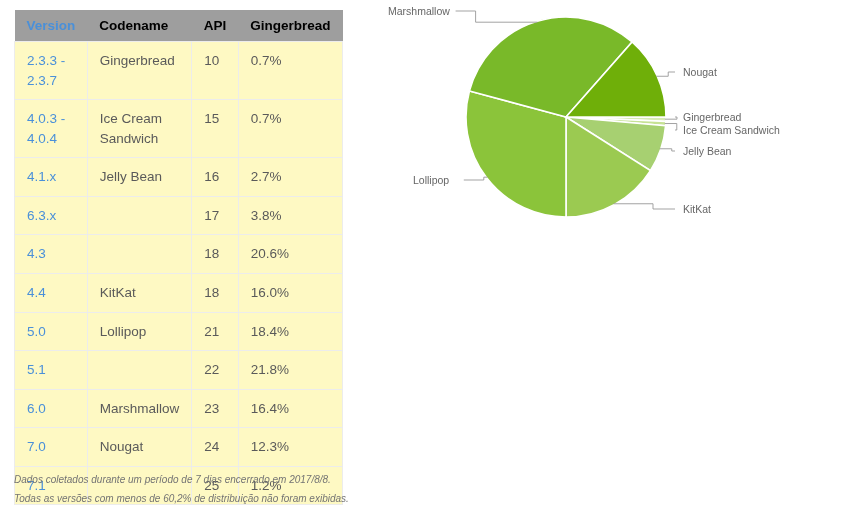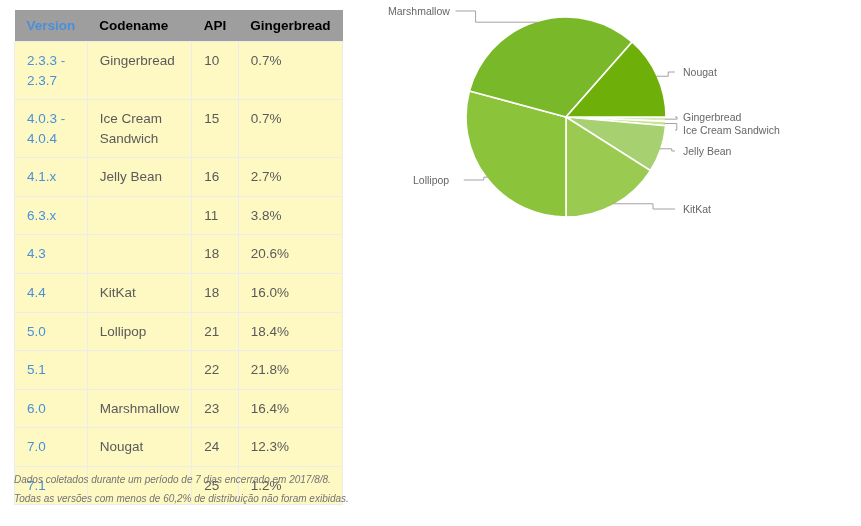--- a/index.html
+++ b/index.html
@@ -101,21 +101,21 @@
       </tr>
       <tr>
         <td class="v col-version">4.1.x</td>
         <td class="col-codename">Jelly Bean</td>
         <td class="col-api">16</td>
         <td class="col-dist">2.7%</td>
       </tr>
       <tr>
         <td class="v col-version">6.3.x</td>
         <td class="col-codename blank"></td>
-        <td class="col-api">11</td>
+        <td class="col-api">17</td>
         <td class="col-dist">3.8%</td>
       </tr>
       <tr>
         <td class="v col-version">4.3</td>
         <td class="col-codename blank"></td>
         <td class="col-api">18</td>
         <td class="col-dist">20.6%</td>
       </tr>
       <tr>
         <td class="v col-version">4.4</td>

